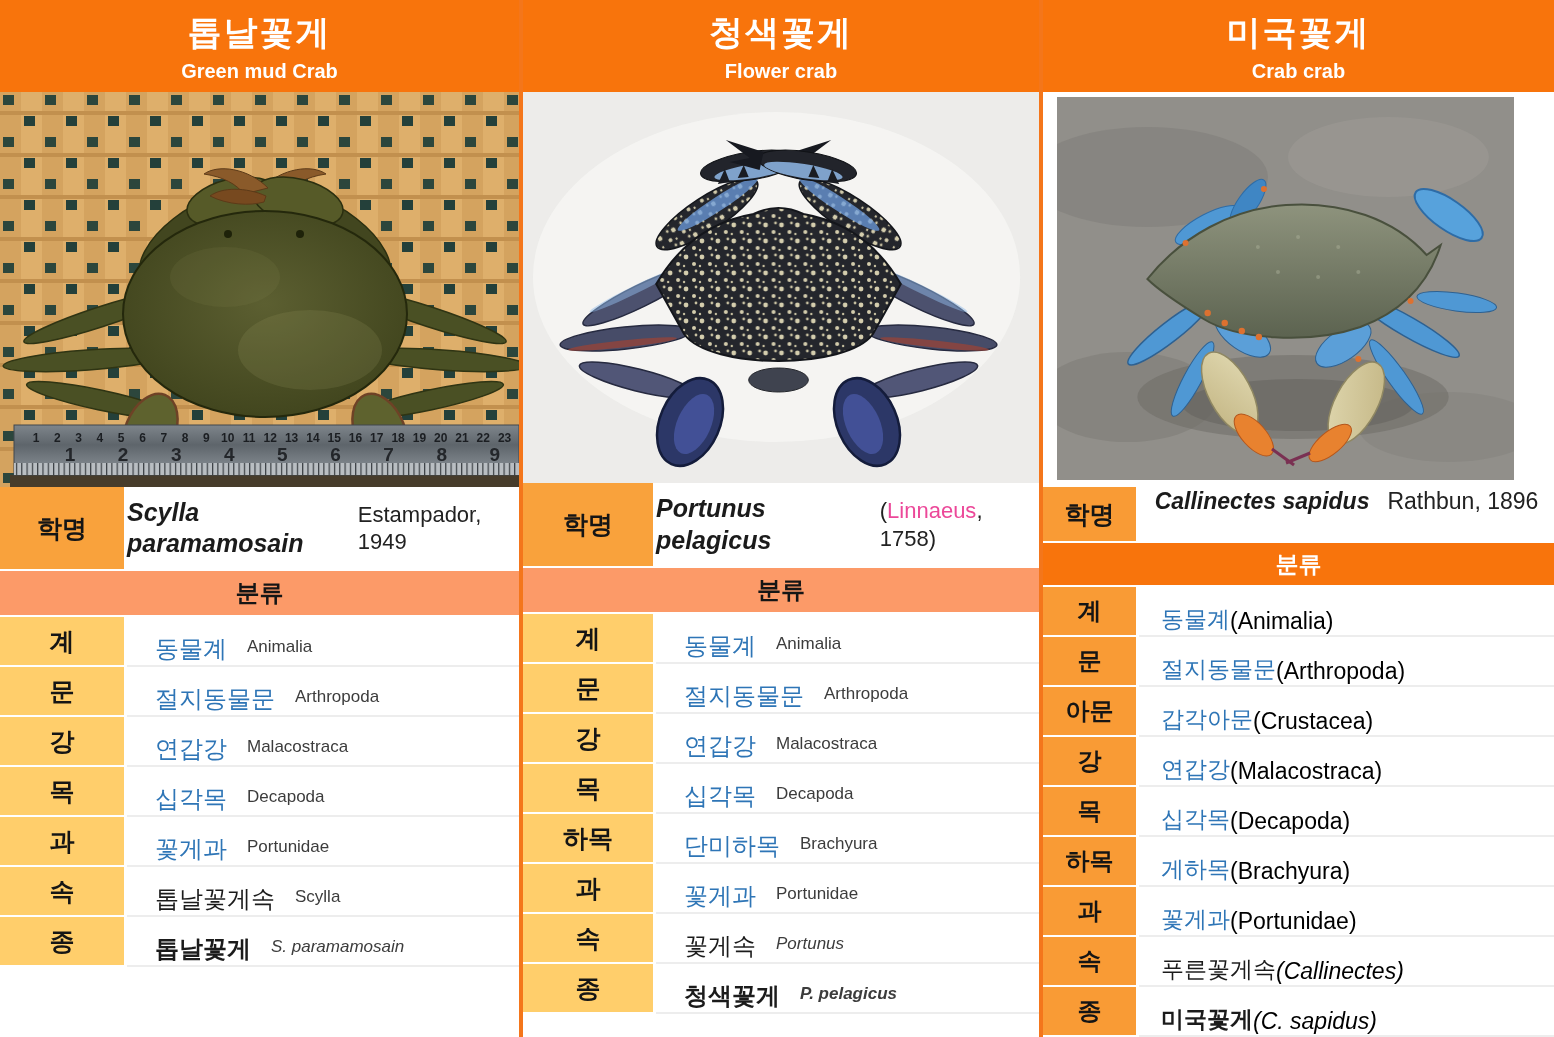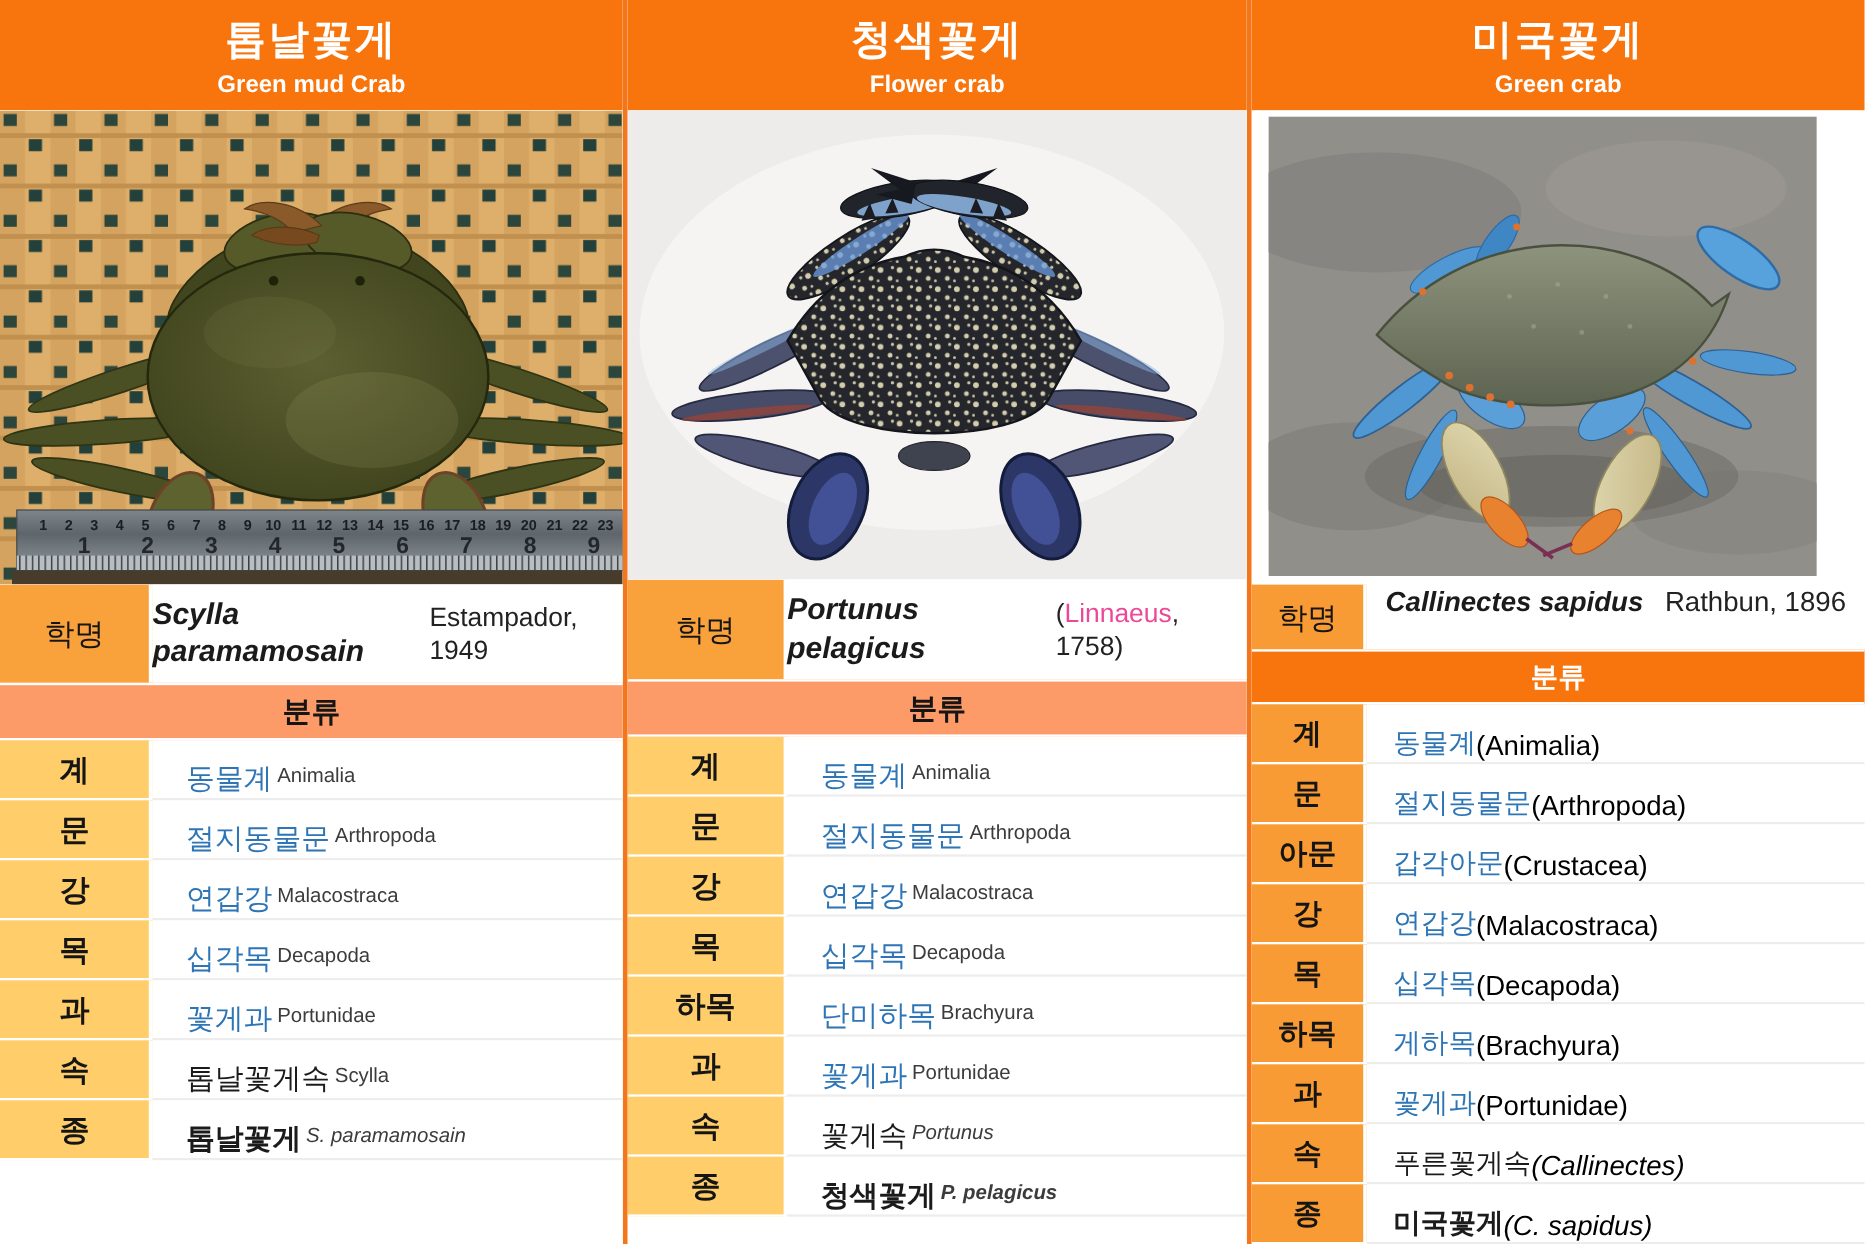--- a/index.html
+++ b/index.html
@@ -15,21 +15,21 @@
   .photo{flex:0 0 auto;overflow:hidden;position:relative;background:#fff}
   .photo svg{display:block;width:100%;height:100%}
   .photo1{height:395px}
   .photo2{height:391px}
   .photo3{height:395px;padding:5px 40px 7px 14px}
   
   .sci-row{display:flex;flex:0 0 auto}
   .c1 .sci-row{height:82px}
   .c2 .sci-row{height:83px}
   .c3 .sci-row{height:54px}
-  .sci-label{background:#F9A23C;font-weight:normal;font-size:25px;color:#151515;
+  .sci-label{background:#F9A23C;font-weight:bold;font-size:25px;color:#151515;
     display:flex;align-items:center;justify-content:center;border-right:3px solid #fff}
   .c1 .sci-label{width:127px}
   .c2 .sci-label{width:133px}
   .c3 .sci-label{width:96px;background:#F99B35}
   .sci-val{flex:1;display:flex;flex-direction:row;align-items:center;justify-content:center;
     background:#fff;line-height:1.25}
   .c3 .sci-val{flex-direction:row;align-items:baseline;gap:18px}
   .sci-name{font-size:25px;font-weight:bold;font-style:italic;color:#1b1b1b}
   .c3 .sci-name{font-size:23px}
   .sci-author{font-size:22px;color:#222}
@@ -47,21 +47,21 @@
   .c1 .tlabel{width:127px}
   .c2 .tlabel{width:133px}
   .c3 .tlabel{width:96px;background:#F99B35;font-size:24px}
   .tval{flex:1;background:#fff;border-bottom:2px solid #EDEDED;display:flex;align-items:flex-end;
     padding-left:28px}
   .c3 .tval{padding-left:22px}
   .ko{font-size:24px;color:#2E75B6}
   .c3 .ko{font-size:23px}
   .ko.black{color:#1b1b1b}
   .ko.bold{font-weight:bold}
-  .latin-sup{font-size:17px;color:#3C3C3C;position:relative;top:-8px;margin-left:4px;white-space:nowrap}
+  .latin-sup{font-size:17px;color:#3C3C3C;position:relative;top:-8px;margin-left:20px;white-space:nowrap}
   .latin-inline{font-size:23px;color:#000000;white-space:nowrap}
   .italic{font-style:italic}
   .boldtxt{font-weight:bold}
   .filler{flex:1;background:#fff}
 </style>
 </head>
 <body>
 
 <div class="page">
 
@@ -359,21 +359,21 @@
         <span class="ko black bold">청색꽃게</span>
         <span class="latin-sup italic boldtxt">P. pelagicus</span>
       </div>
     </div>
     <div class="filler"></div>
   </div>
 
   <div class="col c3">
     <div class="col-header">
       <div class="title-ko">미국꽃게</div>
-      <div class="title-en">Green crab</div>
+      <div class="title-en">Crab crab</div>
     </div>
 
     <div class="photo photo3">
       <svg viewBox="0 0 455 383" preserveAspectRatio="none">
         <defs>
           <linearGradient id="cara3" x1="0" y1="0" x2="0" y2="1">
             <stop offset="0" stop-color="#8E937D"></stop>
             <stop offset="1" stop-color="#5C6350"></stop>
           </linearGradient>
           <linearGradient id="claw3" x1="0" y1="0" x2="1" y2="1">

